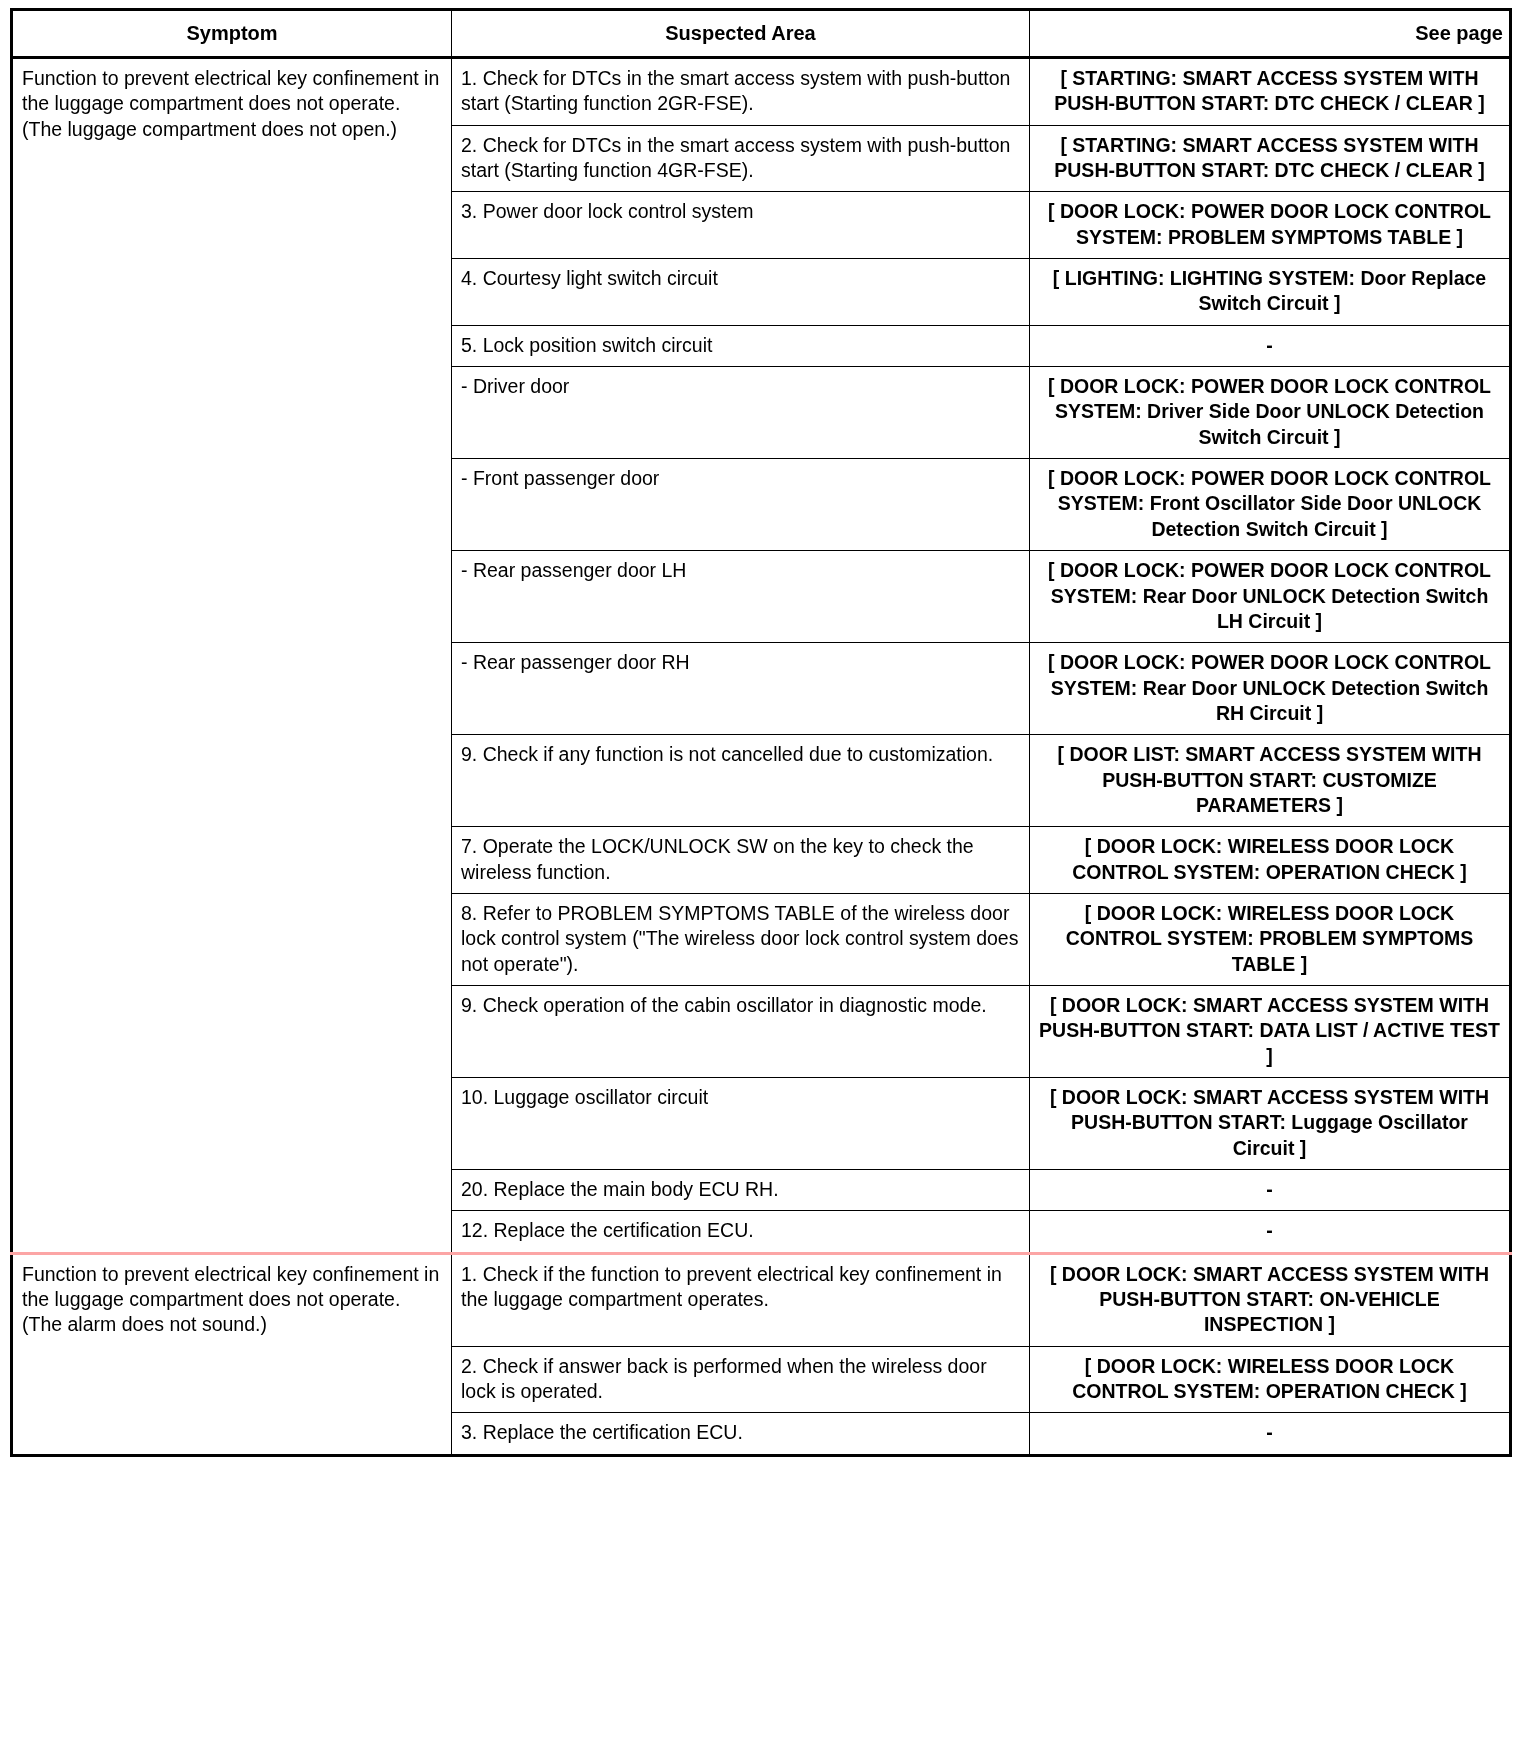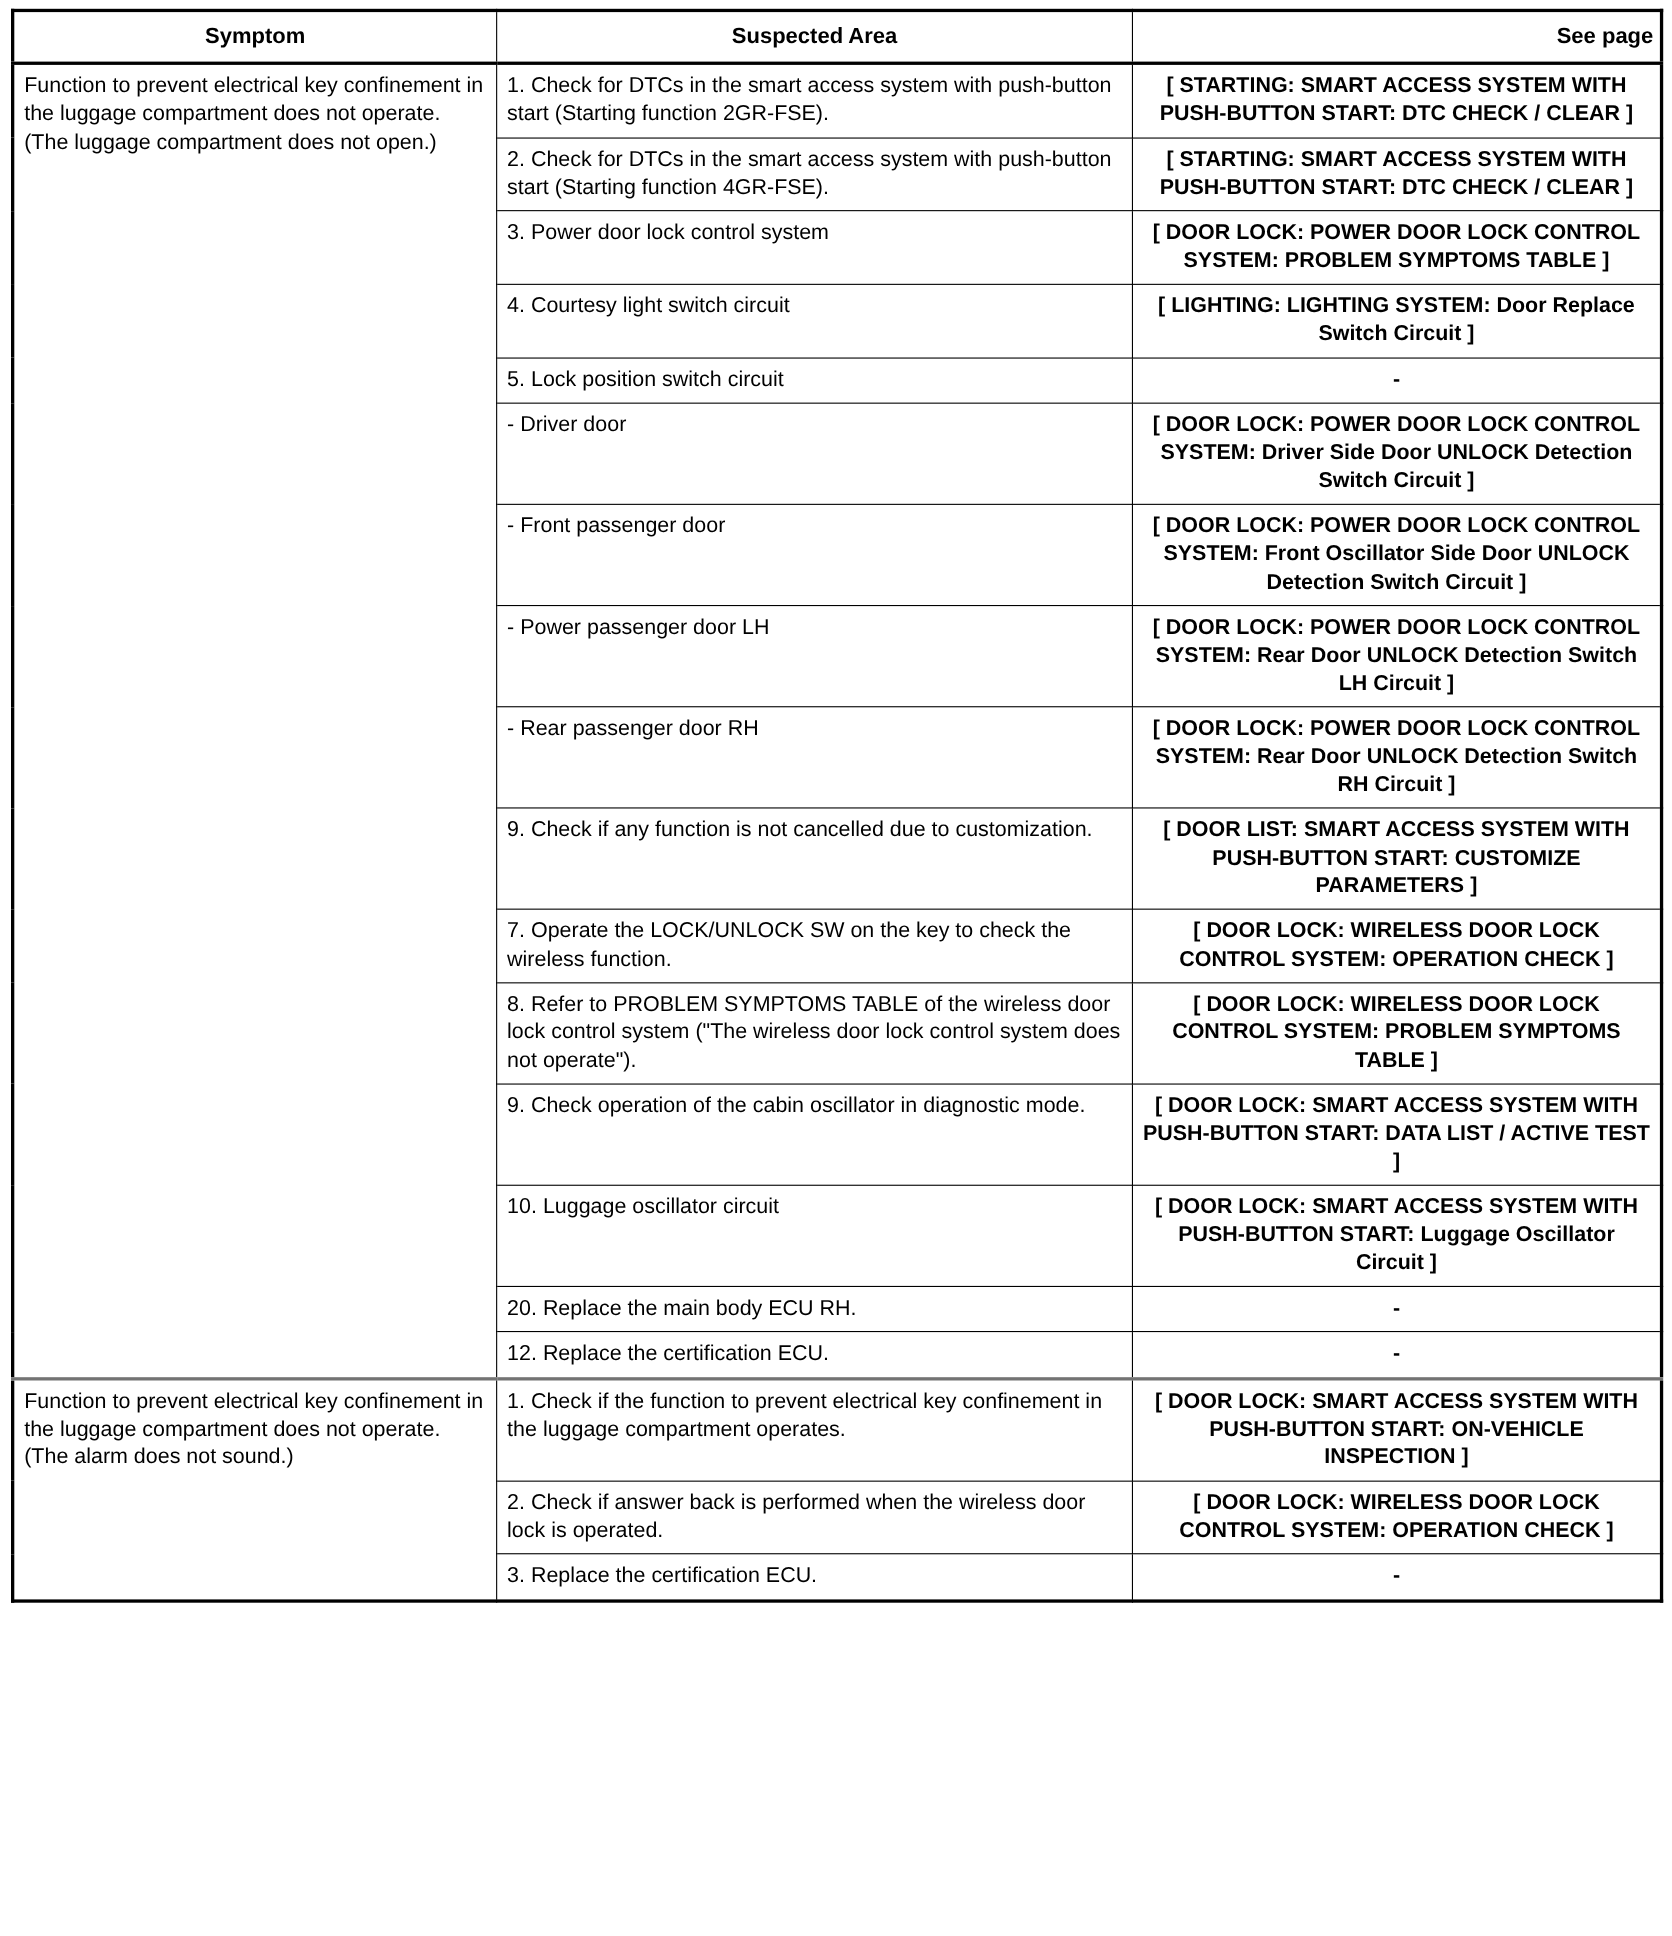--- a/index.html
+++ b/index.html
@@ -61,21 +61,21 @@
   }
   td.page-cell {
     font-weight: bold;
     font-size: 19.5px;
     line-height: 1.32;
     border-left: 3px solid #000;
     text-align: center;
   }
   th.page-head { border-left: 3px solid #000; }
 
-  tr.group-start > td { border-top: 3px solid #737373; }
+  tr.group-start > td { border-top: 3px solid #fca5a5; }
 </style>
 </head>
 <body>
 
 <div class="page">
   <table class="symptom-table">
     <colgroup>
       <col class="c-symptom">
       <col class="c-area">
       <col class="c-page">
@@ -111,21 +111,21 @@
         </tr>
         <tr>
           <td class="area-cell">- Driver door</td>
           <td class="page-cell">[ DOOR LOCK: POWER DOOR LOCK CONTROL SYSTEM: Driver Side Door UNLOCK Detection Switch Circuit ]</td>
         </tr>
         <tr>
           <td class="area-cell">- Front passenger door</td>
           <td class="page-cell">[ DOOR LOCK: POWER DOOR LOCK CONTROL SYSTEM: Front Oscillator Side Door UNLOCK Detection Switch Circuit ]</td>
         </tr>
         <tr>
-          <td class="area-cell">- Power passenger door LH</td>
+          <td class="area-cell">- Rear passenger door LH</td>
           <td class="page-cell">[ DOOR LOCK: POWER DOOR LOCK CONTROL SYSTEM: Rear Door UNLOCK Detection Switch LH Circuit ]</td>
         </tr>
         <tr>
           <td class="area-cell">- Rear passenger door RH</td>
           <td class="page-cell">[ DOOR LOCK: POWER DOOR LOCK CONTROL SYSTEM: Rear Door UNLOCK Detection Switch RH Circuit ]</td>
         </tr>
         <tr>
           <td class="area-cell">9. Check if any function is not cancelled due to customization.</td>
           <td class="page-cell">[ DOOR LIST: SMART ACCESS SYSTEM WITH PUSH-BUTTON START: CUSTOMIZE PARAMETERS ]</td>
         </tr>

